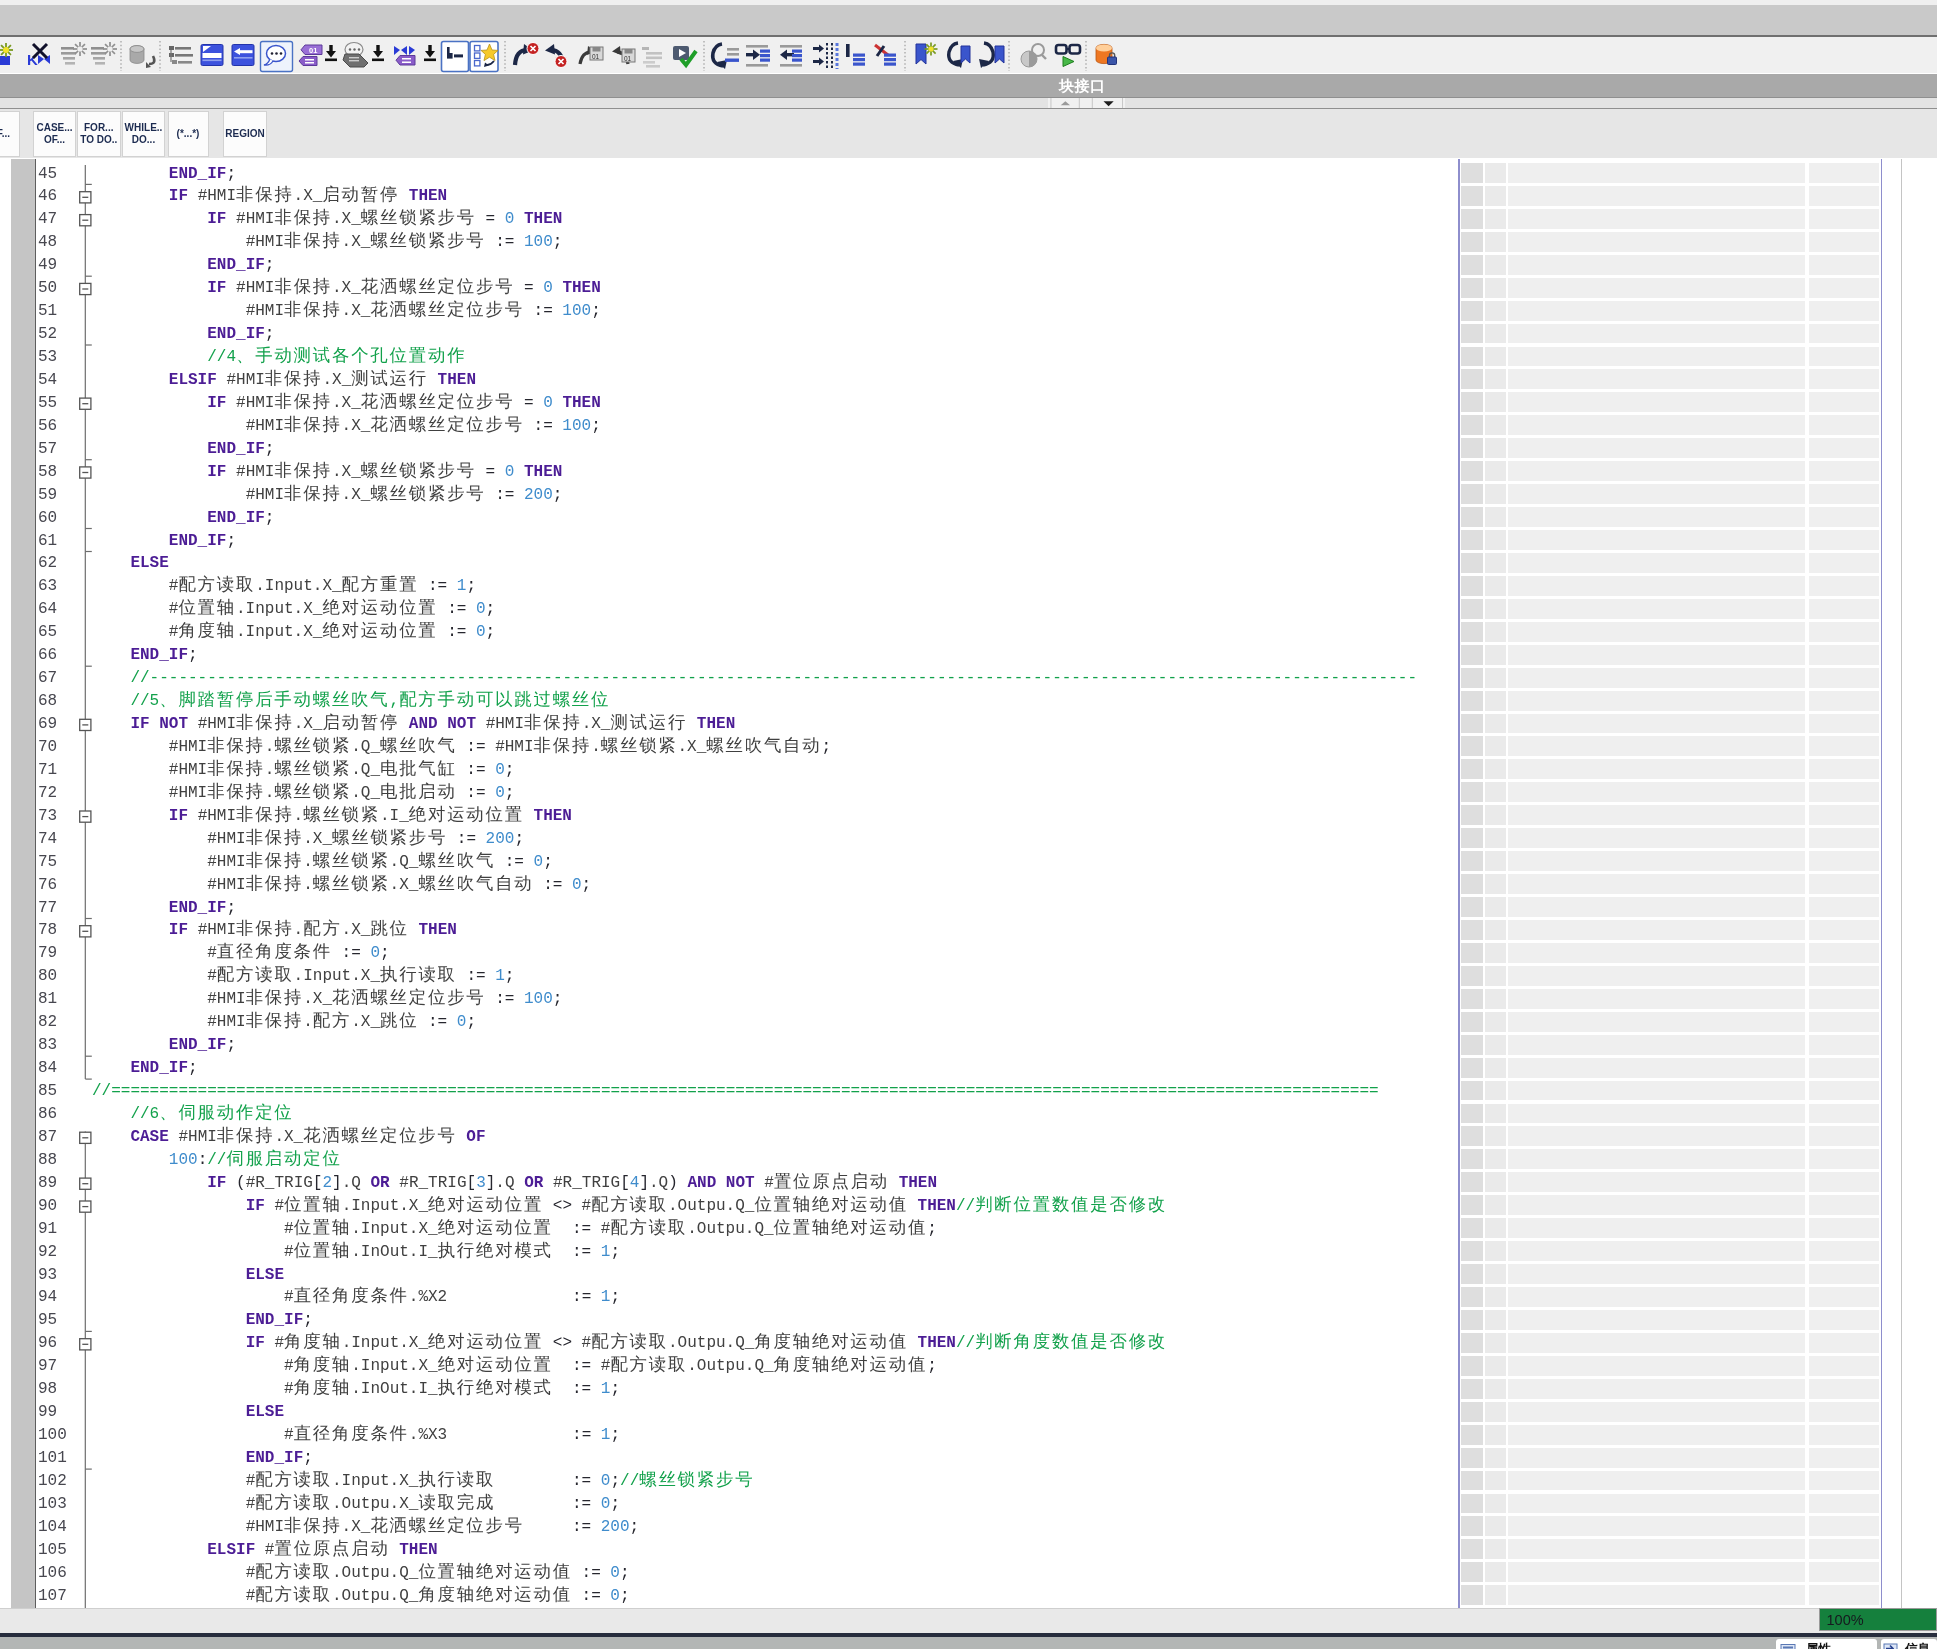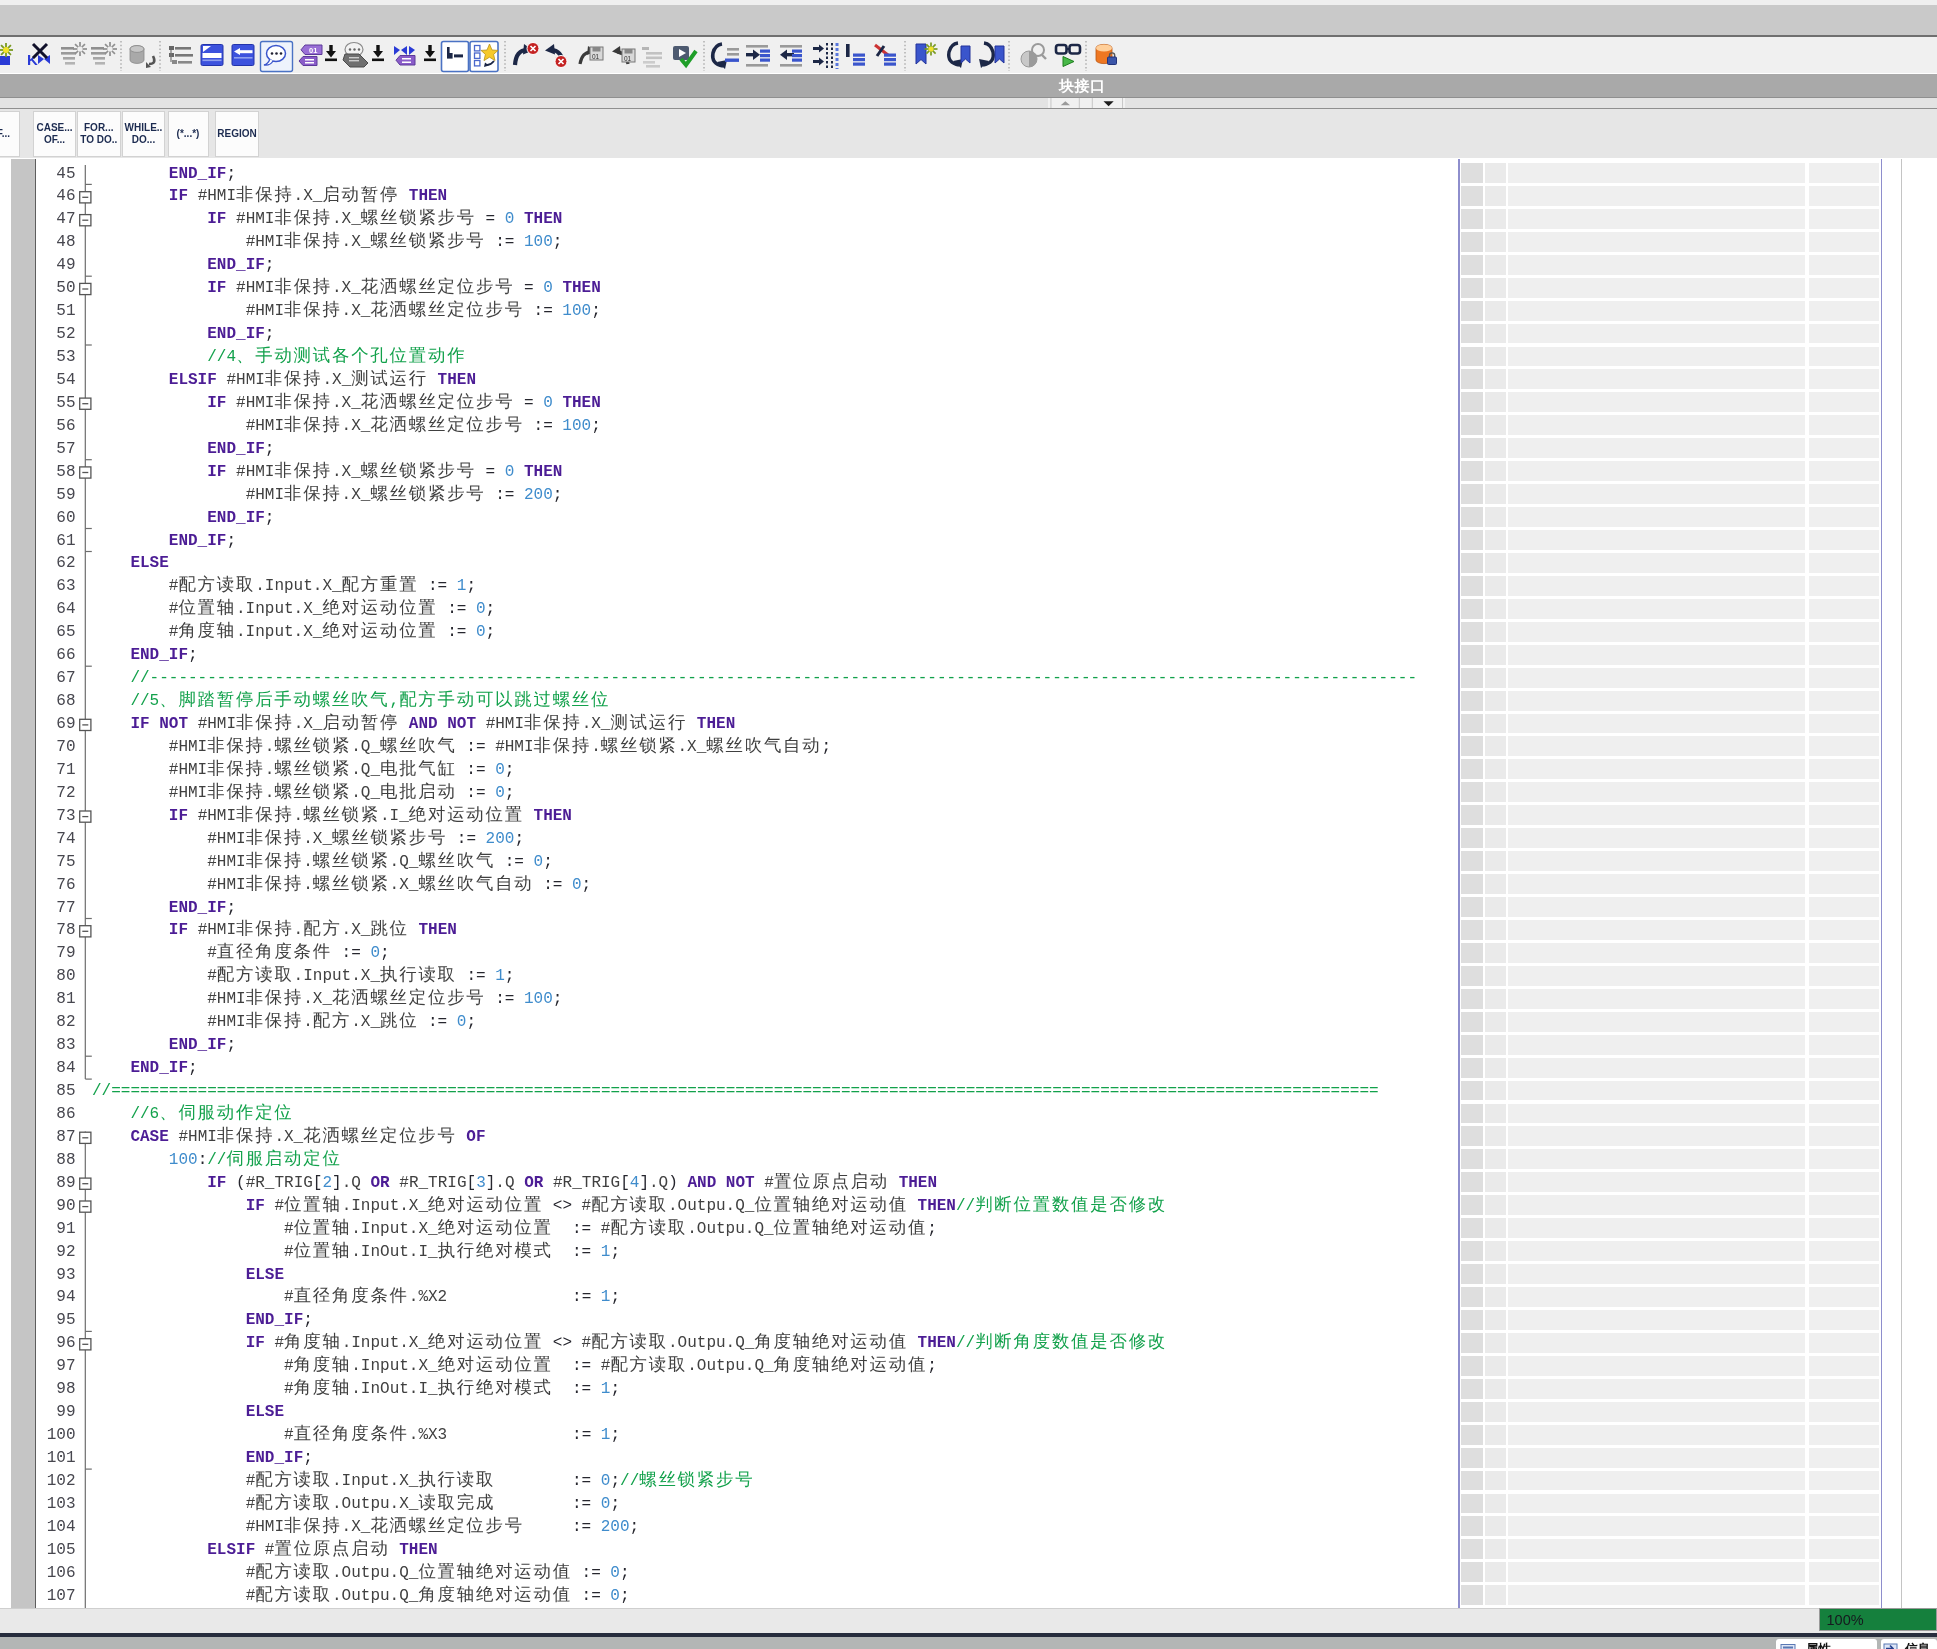--- a/index.html
+++ b/index.html
@@ -4,21 +4,21 @@
 *{margin:0;padding:0;box-sizing:border-box}
 html,body{width:1937px;height:1649px;overflow:hidden;background:#fff;font-family:"Liberation Sans",sans-serif}
 .abs{position:absolute}
 #codewrap{font-family:"Liberation Mono",monospace;font-size:16px;line-height:22.94px;white-space:pre}
 .k{color:#4c1d95;font-weight:bold}
 .v{color:#404040}
 .n{color:#3f8ccc}
 .o{color:#26262e}
 .c{color:#12a14b}
 .z{font-size:17.4px;letter-spacing:1.8px}
-#lnums{font-family:"Liberation Mono",monospace;font-size:16px;line-height:22.94px;white-space:pre;text-align:right;color:#47474f}
+#lnums{font-family:"Liberation Mono",monospace;font-size:16px;line-height:22.94px;white-space:pre;text-align:left;color:#47474f}
 .tbtn{position:absolute;top:1.5px;height:46.5px;background:#fcfcfc;border:1px solid #d2d2d2;color:#1c2b50;
  font-size:10px;font-weight:bold;text-align:center;line-height:12px;display:flex;align-items:center;justify-content:center;flex-direction:column;white-space:pre}
 </style></head>
 <body>
 
 <div class="abs" style="left:0;top:0;width:1937px;height:4.5px;background:#efefef"></div>
 <div class="abs" style="left:0;top:4.5px;width:1937px;height:30.5px;background:#c9c9c9"></div>
 <div class="abs" style="left:0;top:35px;width:1937px;height:2px;background:#6f6f6f"></div>
 <div class="abs" style="left:0;top:37px;width:1937px;height:36px;background:#f0f0f0"></div>
 <svg class="abs" style="left:0;top:38px" width="1130" height="36" viewBox="0 0 1130 36">
@@ -237,21 +237,21 @@
 <polygon points="18.5,7.8 28.5,7.8 23.5,3.4" fill="#9a9a9a"></polygon>
 <polygon points="64.5,3.6 75.5,3.6 70,8.8" fill="#1c1c1c"></polygon>
 </svg>
 
 <div class="abs" style="left:0;top:109.4px;width:1937px;height:49.1px;background:#e6e6e6">
     <div class="tbtn" style="left:-16.0px;width:36.0px">IF...</div>
     <div class="tbtn" style="left:33.0px;width:43.0px">CASE...<br>OF...</div>
     <div class="tbtn" style="left:77.0px;width:43.5px">FOR...<br>TO DO..</div>
     <div class="tbtn" style="left:122.0px;width:43.0px">WHILE..<br>DO...</div>
     <div class="tbtn" style="left:167.5px;width:41.0px">(*...*)</div>
-    <div class="tbtn" style="left:215.0px;width:44.0px">REGION</div>
+    <div class="tbtn" style="left:223px;width:44.0px">REGION</div>
   </div>
 
 <div class="abs" style="left:0;top:158.5px;width:1937px;height:1449px;background:#fff">
   <div class="abs" style="left:11px;top:0;width:25px;height:1449px;background:#c5c5c5;border-right:1.5px solid #5e5e5e"></div>
   <div class="abs" style="left:1460.5px;top:4.0px;width:22.0px;height:1445.2px;background:repeating-linear-gradient(to bottom,#dedede 0,#dedede 19.9px,#ffffff 19.9px,#ffffff 22.94px)"></div>
     <div class="abs" style="left:1484.5px;top:4.0px;width:21.0px;height:1445.2px;background:repeating-linear-gradient(to bottom,#eaeaea 0,#eaeaea 19.9px,#ffffff 19.9px,#ffffff 22.94px)"></div>
     <div class="abs" style="left:1507.5px;top:4.0px;width:297.0px;height:1445.2px;background:repeating-linear-gradient(to bottom,#efefef 0,#efefef 19.9px,#ffffff 19.9px,#ffffff 22.94px)"></div>
     <div class="abs" style="left:1808.5px;top:4.0px;width:70.0px;height:1445.2px;background:repeating-linear-gradient(to bottom,#efefef 0,#efefef 19.9px,#ffffff 19.9px,#ffffff 22.94px)"></div>
   <div class="abs" style="left:1458px;top:0;width:1.6px;height:1449px;background:#8e8ecd"></div>
   <div class="abs" style="left:1880.5px;top:0;width:1.6px;height:1449px;background:#8e8ecd"></div>

